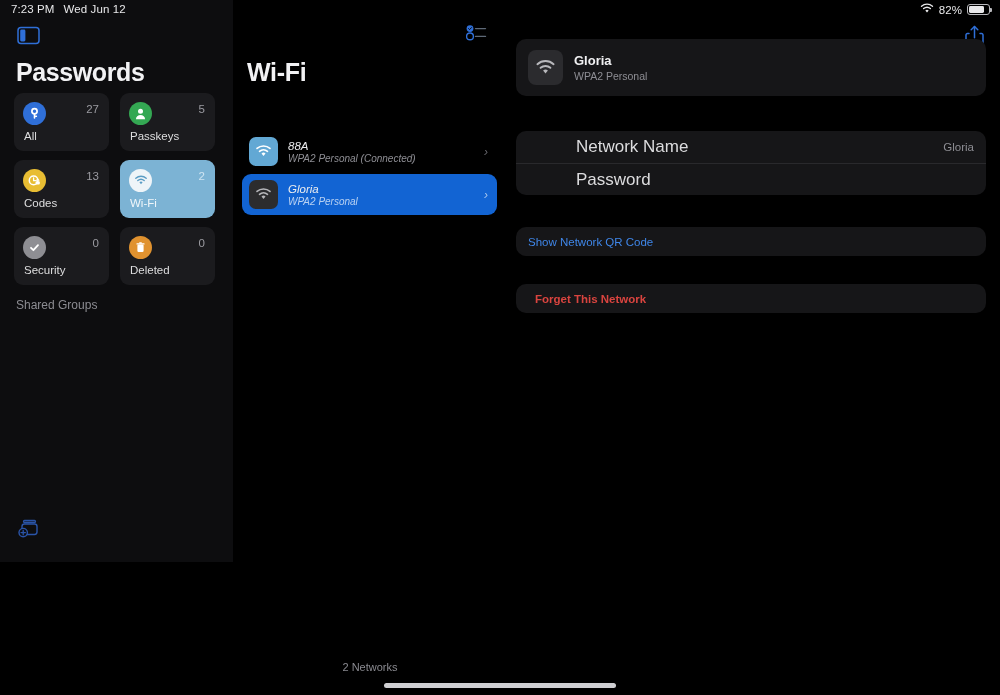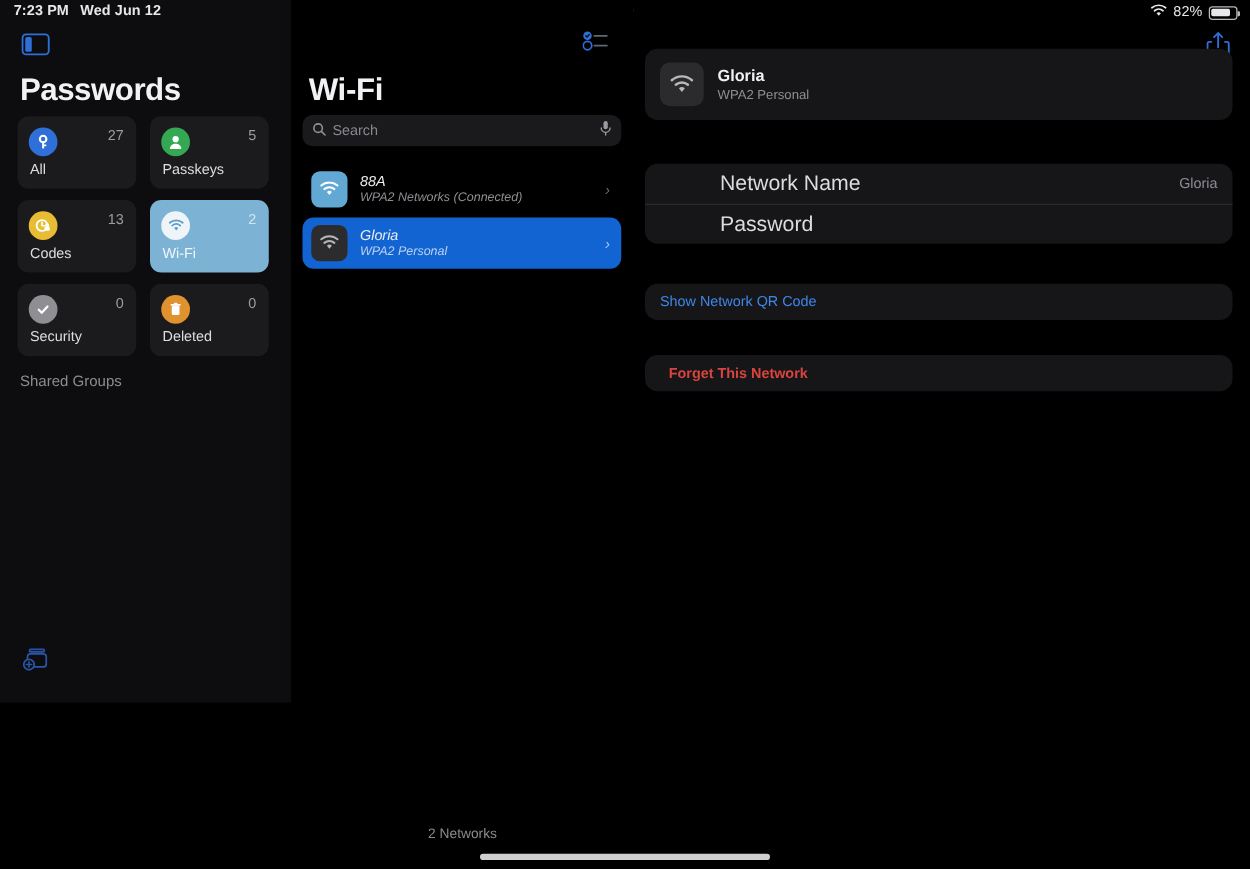--- a/index.html
+++ b/index.html
@@ -11,21 +11,21 @@
     -webkit-font-smoothing:antialiased;
   }
   .screen { position:relative; width:1000px; height:695px; background:#000; display:flex; }
 
   
   .statusbar {
     position:absolute; top:0; left:0; width:1000px; height:22px;
     display:flex; align-items:center; z-index:40;
     font-size:11px; color:#e8e8ea; letter-spacing:0.1px;
   }
-  .status-left { position:absolute; left:11px; top:3px; display:flex; gap:9px; align-items:center; font-weight:700; font-size:11.5px;}
+  .status-left { position:absolute; left:11px; top:3px; display:flex; gap:9px; align-items:center; font-weight:400; font-size:11.5px;}
   .status-right { position:absolute; right:10px; top:3px; display:flex; gap:5px; align-items:center; font-size:11.5px; font-weight:500;}
   .battery-shell {
     width:23px; height:11px; border:1px solid #b9b9bd; border-radius:3px;
     position:relative; display:flex; align-items:center; padding:1.3px;
   }
   .battery-shell::after {
     content:""; position:absolute; right:-3px; top:3.4px;
     width:1.8px; height:4px; background:#b9b9bd; border-radius:0 1px 1px 0;
   }
   .battery-fill { height:100%; width:82%; background:#e8e8ea; border-radius:1.4px; }
@@ -286,50 +286,34 @@
         <circle cx="4" cy="4.6" r="3.4" fill="#2f6fd8"></circle>
         <path d="M2.6 4.6l1 1 1.9-2" stroke="#0a0a0c" stroke-width="1" fill="none" stroke-linecap="round"></path>
         <path d="M9.5 4.6h10" stroke="#5e6977" stroke-width="1.4" stroke-linecap="round"></path>
         <circle cx="4" cy="12.4" r="3.4" fill="none" stroke="#2f6fd8" stroke-width="1.4"></circle>
         <path d="M9.5 12.4h10" stroke="#5e6977" stroke-width="1.4" stroke-linecap="round"></path>
       </svg>
     </div>
 
     <div class="col-title">Wi-Fi</div>
 
-    <div class="searchbar">
-      <span>
-        <svg width="11" height="11" viewBox="0 0 11 11">
-          <circle cx="4.5" cy="4.5" r="3.4" fill="none" stroke="#8e8e94" stroke-width="1.3"></circle>
-          <path d="M7.1 7.1L10 10" stroke="#8e8e94" stroke-width="1.3" stroke-linecap="round"></path>
-        </svg>
-      </span>
-      <span class="search-ph">Search</span>
-      <span>
-        <svg width="9" height="13" viewBox="0 0 9 13">
-          <rect x="2.8" y="0.8" width="3.4" height="6.6" rx="1.7" fill="#9a9aa0"></rect>
-          <path d="M1 6.4a3.5 3.5 0 0 0 7 0" stroke="#9a9aa0" stroke-width="1.1" fill="none" stroke-linecap="round"></path>
-          <path d="M4.5 10v2" stroke="#9a9aa0" stroke-width="1.1" stroke-linecap="round"></path>
-        </svg>
-      </span>
-    </div>
 
     <div class="rows">
 
       <div class="net-row">
         <div class="net-icon-tile" style="background:#62a8d4">
           <svg width="17" height="13" viewBox="0 0 17 13">
             <path d="M8.5 11l2-2.5a3 3 0 0 0-4 0l2 2.5z" fill="#fff"></path>
             <path d="M4.5 6.3a6.1 6.1 0 0 1 8 0" stroke="#fff" stroke-width="1.6" fill="none" stroke-linecap="round"></path>
             <path d="M2 3.4a9.8 9.8 0 0 1 13 0" stroke="#fff" stroke-width="1.6" fill="none" stroke-linecap="round"></path>
           </svg>
         </div>
         <div class="net-text">
           <span class="net-name">88A</span>
-          <span class="net-sub">WPA2 Networks (Connected)</span>
+          <span class="net-sub">WPA2 Personal (Connected)</span>
         </div>
         <span class="chev">›</span>
       </div>
 
       <div class="net-row selected">
         <div class="net-icon-tile" style="background:#2c2c2e">
           <svg width="17" height="13" viewBox="0 0 17 13">
             <path d="M8.5 11l2-2.5a3 3 0 0 0-4 0l2 2.5z" fill="#b6b6ba"></path>
             <path d="M4.5 6.3a6.1 6.1 0 0 1 8 0" stroke="#b6b6ba" stroke-width="1.6" fill="none" stroke-linecap="round"></path>
             <path d="M2 3.4a9.8 9.8 0 0 1 13 0" stroke="#b6b6ba" stroke-width="1.6" fill="none" stroke-linecap="round"></path>

